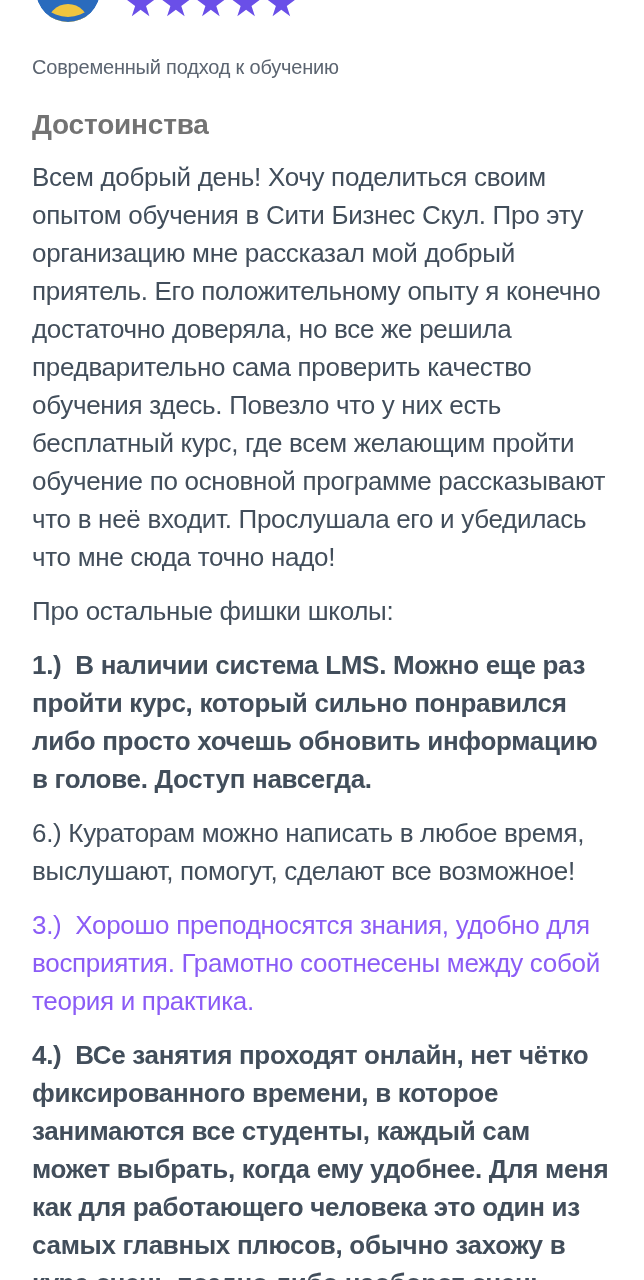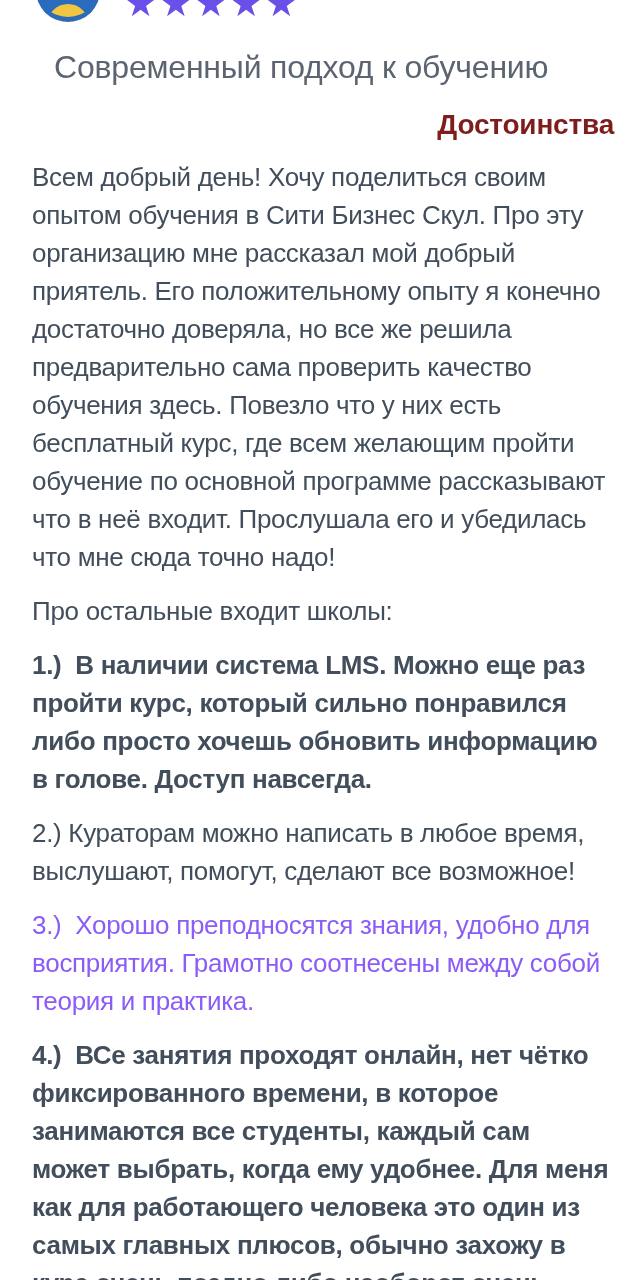--- a/index.html
+++ b/index.html
@@ -64,24 +64,23 @@
     font-size: 37px;
     line-height: 37px;
     margin-top: -15px;
     display: block;
   }
   .content {
     padding: 0 30px 0 32px;
   }
   .review-title {
     margin-top: 26px;
-    font-size: 32px;
+    font-size: 20px;
     line-height: 30px;
     letter-spacing: -0.2px;
-    margin-left: 22px;
   }
   .pros-heading {
     margin: 26px 0 0 0;
     font-size: 28px;
     line-height: 34px;
     font-weight: 700;
     letter-spacing: -0.2px;
   }
   .body-par {
     margin: 16px 0 0 0;
@@ -106,24 +105,24 @@
         <span class="star" style="color: rgb(106, 79, 232);">★</span>
         <span class="star" style="color: rgb(106, 79, 232);">★</span>
         <span class="star" style="color: rgb(106, 79, 232);">★</span>
         <span class="star" style="color: rgb(106, 79, 232);">★</span>
         <span class="star" style="color: rgb(106, 79, 232);">★</span>
       </div>
   </div>
 
   <div class="content">
     <div class="review-title" style="color: rgb(91, 100, 112);">Современный подход к обучению</div>
-    <h2 class="pros-heading" style="color: #7f1d1d; text-align: right;">Достоинства</h2>
+    <h2 class="pros-heading" style="color: #737373;">Достоинства</h2>
     <div id="paragraphs">
         <p class="body-par" style="color: rgb(66, 78, 91);">Всем добрый день! Хочу поделиться своим опытом обучения в Сити Бизнес Скул. Про эту организацию мне рассказал мой добрый приятель. Его положительному опыту я конечно достаточно доверяла, но все же решила предварительно сама проверить качество обучения здесь. Повезло что у них есть бесплатный курс, где всем желающим пройти обучение по основной программе рассказывают что в неё входит. Прослушала его и убедилась что мне сюда точно надо!</p>
-        <p class="body-par" style="color: rgb(66, 78, 91);">Про остальные входит школы:</p>
+        <p class="body-par" style="color: rgb(66, 78, 91);">Про остальные фишки школы:</p>
         <p class="body-par" style="color: rgb(66, 78, 91); font-weight: bold;">1.)  В наличии система LMS. Можно еще раз пройти курс, который сильно понравился либо просто хочешь обновить информацию в голове. Доступ навсегда.</p>
-        <p class="body-par" style="color: rgb(66, 78, 91);">2.) Кураторам можно написать в любое время, выслушают, помогут, сделают все возможное!</p>
+        <p class="body-par" style="color: rgb(66, 78, 91);">6.) Кураторам можно написать в любое время, выслушают, помогут, сделают все возможное!</p>
         <p class="body-par" style="color: #8b5cf6;">3.)  Хорошо преподносятся знания, удобно для восприятия. Грамотно соотнесены между собой теория и практика.</p>
         <p class="body-par" style="color: rgb(66, 78, 91); font-weight: bold;">4.)  ВСе занятия проходят онлайн, нет чётко фиксированного времени, в которое занимаются все студенты, каждый сам может выбрать, когда ему удобнее. Для меня как для работающего человека это один из самых главных плюсов, обычно захожу в курс очень поздно либо наоборот очень рано, когда я свободна.</p>
       </div>
   </div>
 
 </div>
 
 </body></html>

